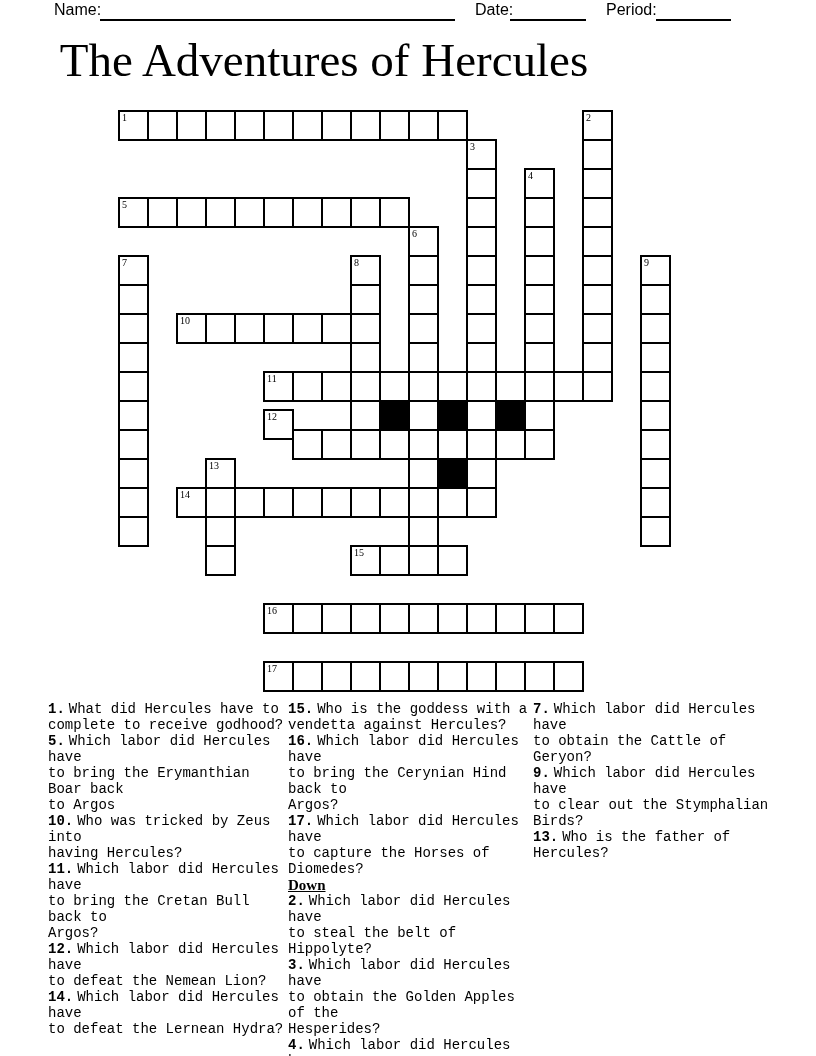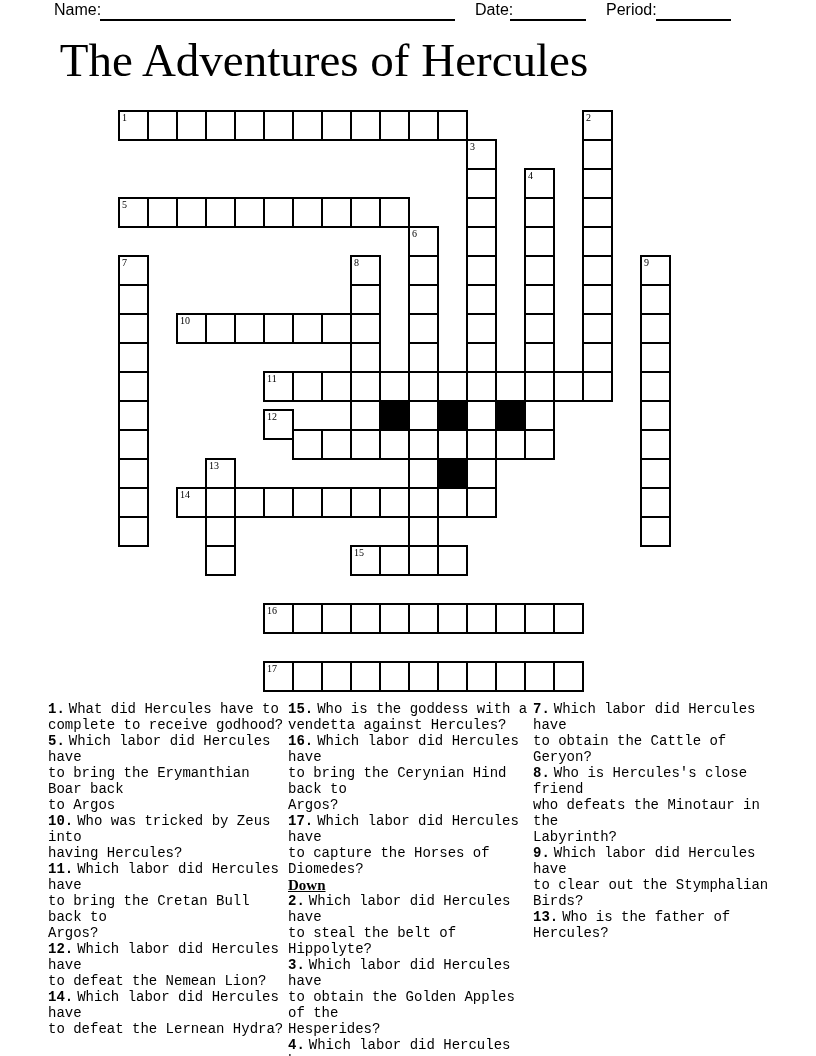--- a/index.html
+++ b/index.html
@@ -273,20 +273,17 @@
 to steal the belt of Hippolyte?</span></div>
       <div class="clue"><b class="num">3.</b><span class="txt">Which labor did Hercules have
 to obtain the Golden Apples of the
 Hesperides?</span></div>
       <div class="clue"><b class="num">4.</b><span class="txt">Which labor did Hercules have
 to clean the Augean Stables?</span></div>
     </div>
   <div class="clue-col" style="left:533px;top:701px;width:250px;">
       <div class="clue"><b class="num">7.</b><span class="txt">Which labor did Hercules have
 to obtain the Cattle of Geryon?</span></div>
-      <div class="clue"><b class="num">8.</b><span class="txt">Who is Hercules's close friend
-who defeats the Minotaur in the
-Labyrinth?</span></div>
       <div class="clue"><b class="num">9.</b><span class="txt">Which labor did Hercules have
 to clear out the Stymphalian Birds?</span></div>
       <div class="clue"><b class="num">13.</b><span class="txt">Who is the father of Hercules?</span></div>
     </div>
 </div>
 
 </body></html>

